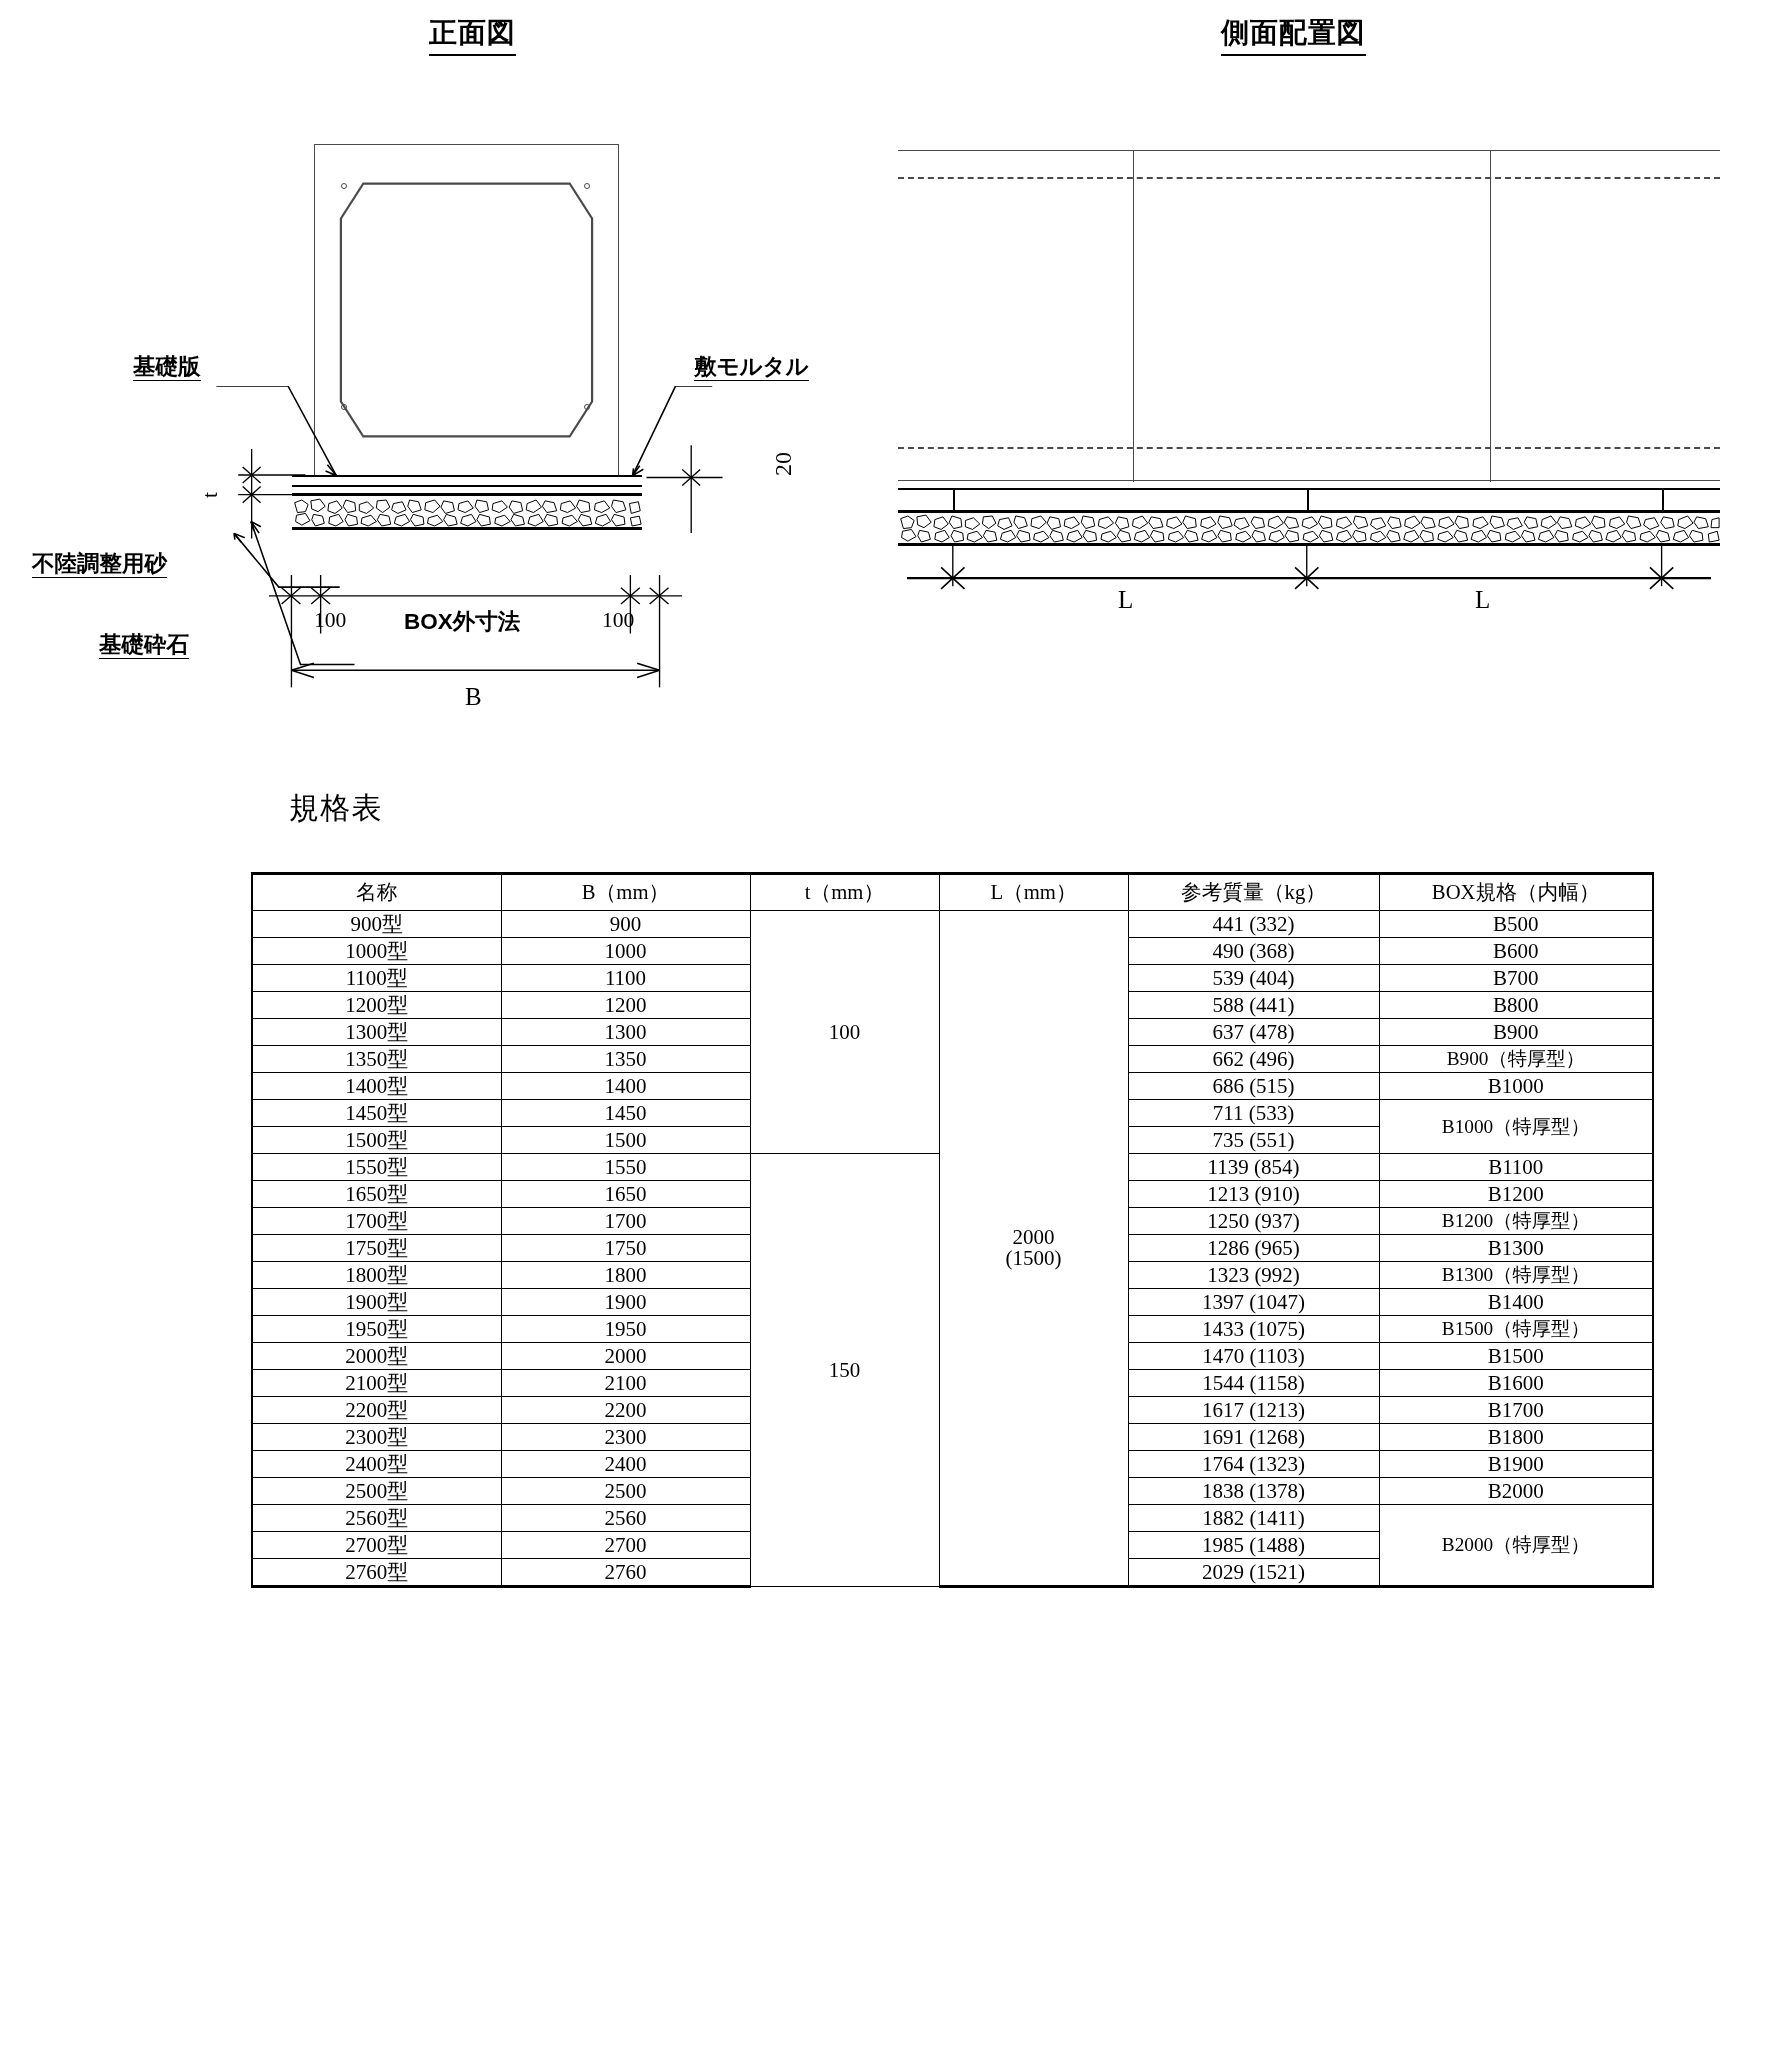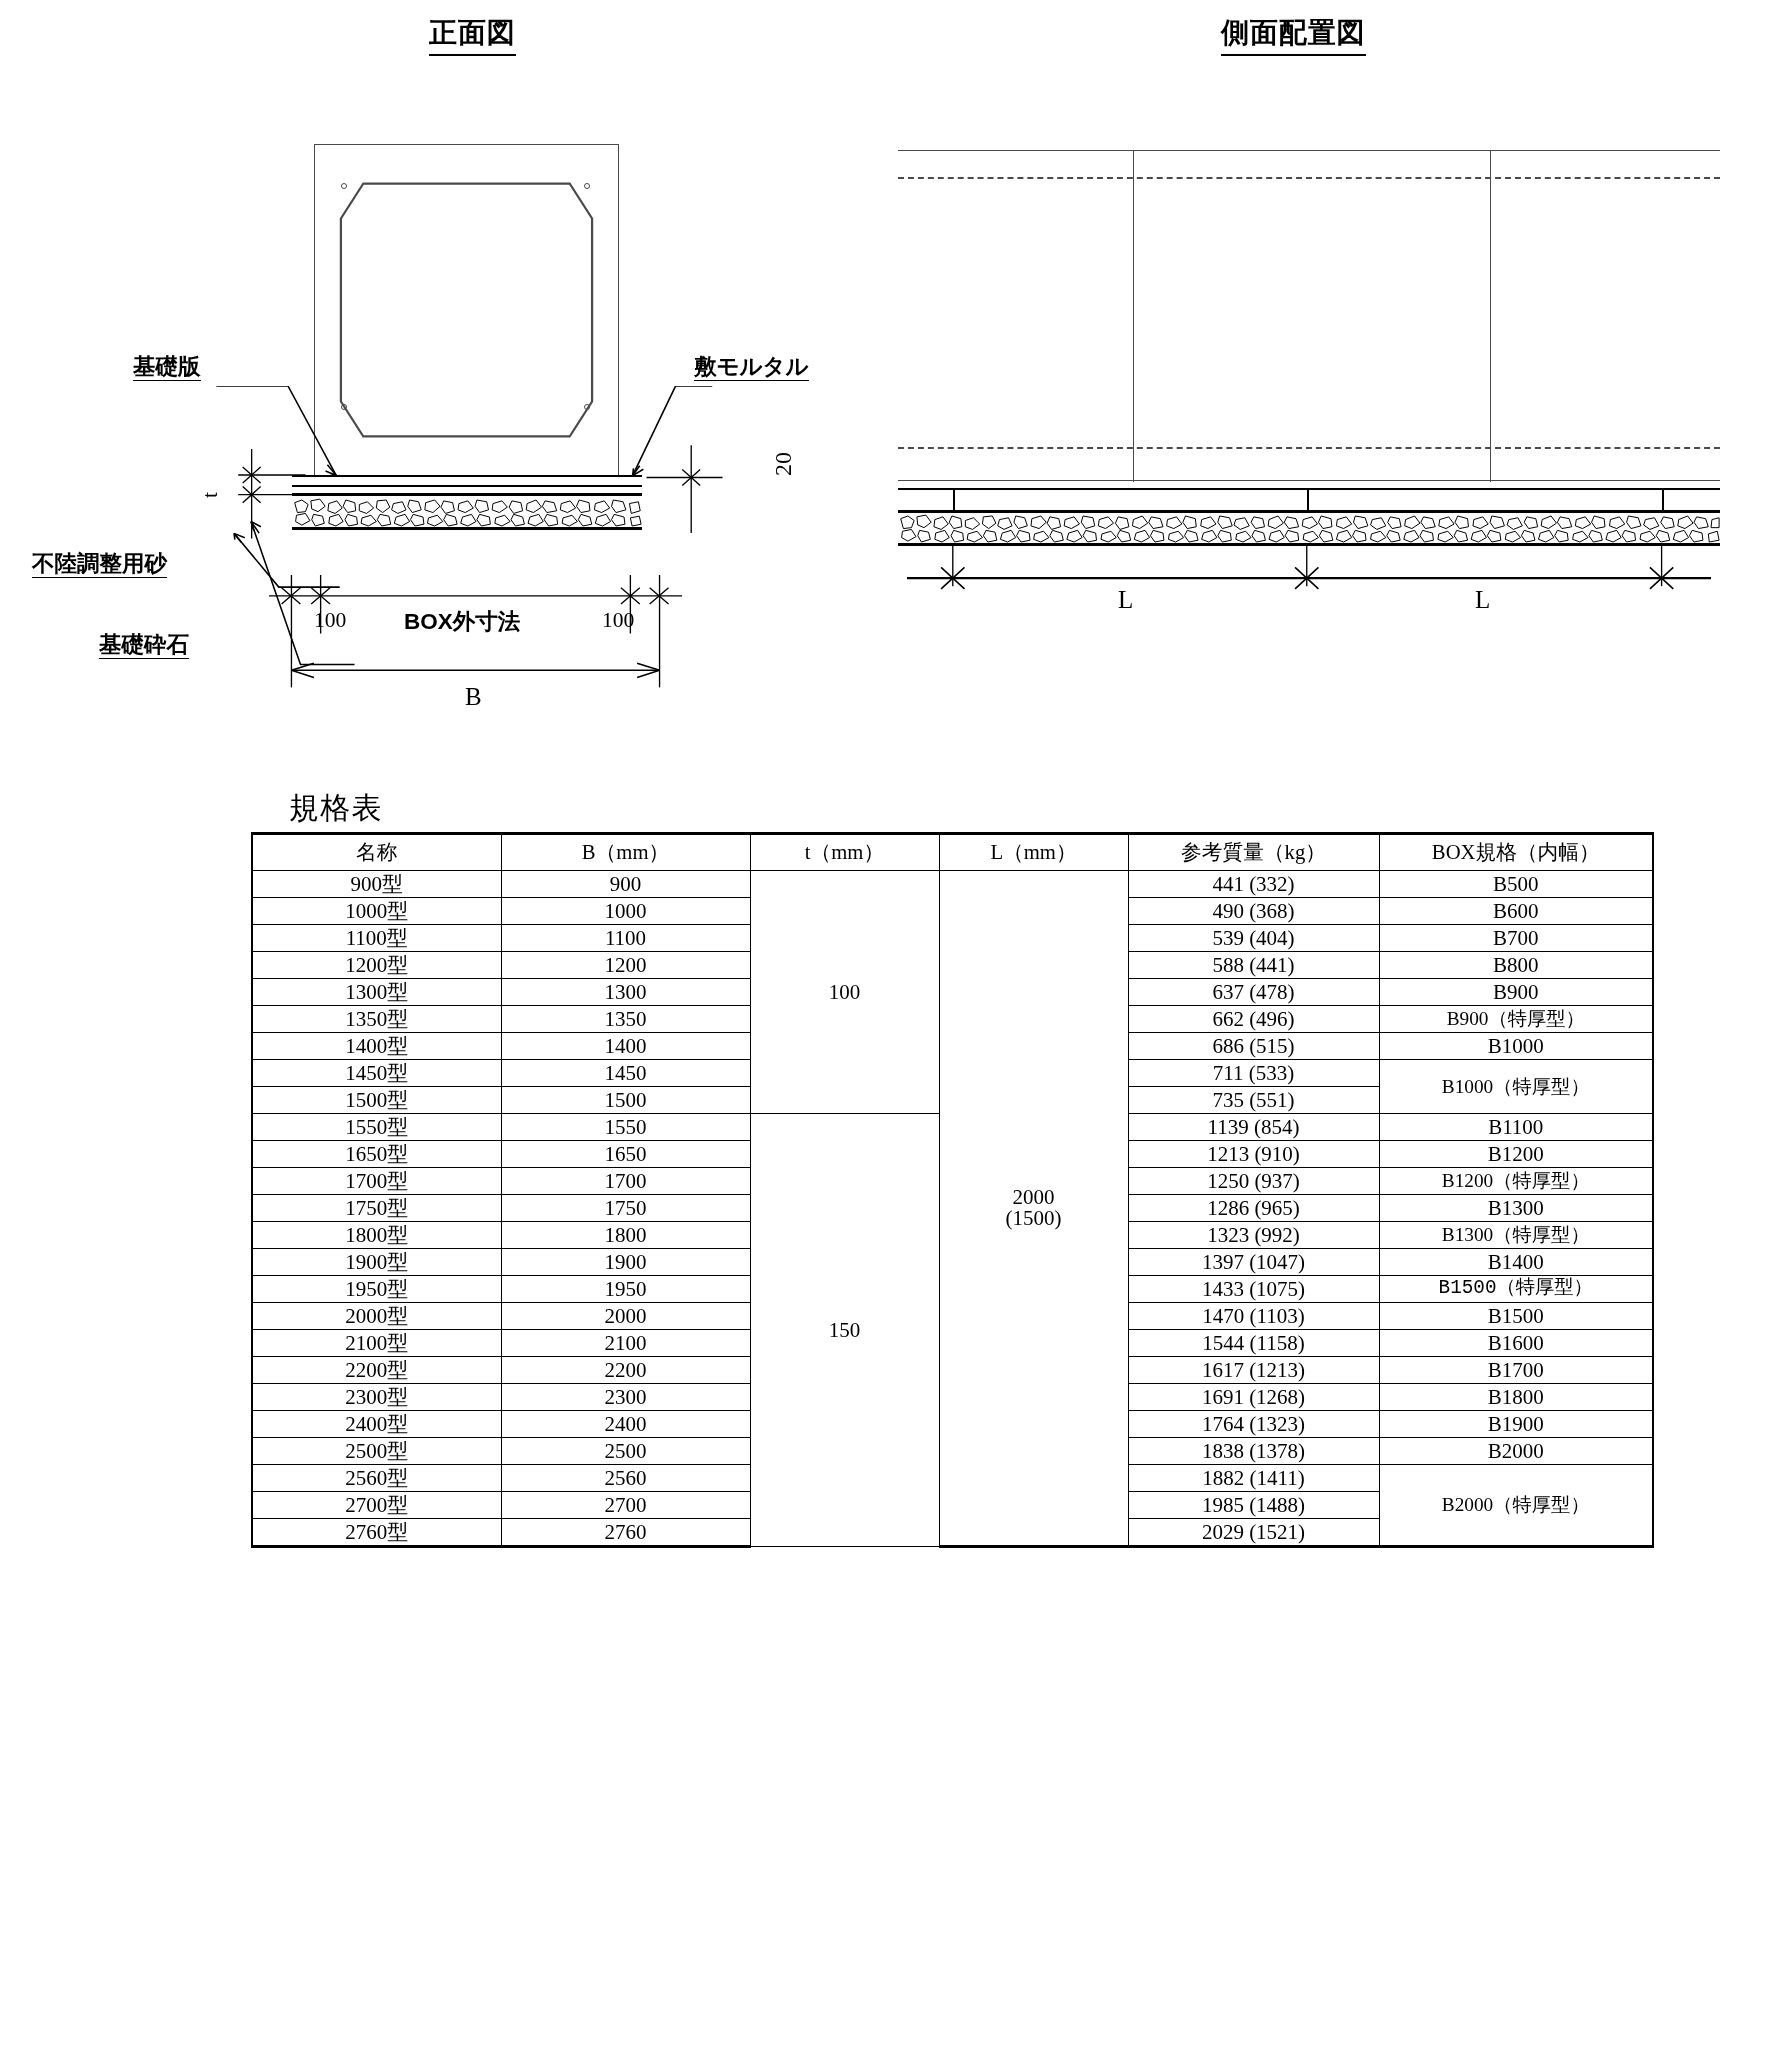--- a/index.html
+++ b/index.html
@@ -32,21 +32,21 @@
   #front-box{border:1.8px solid #4a4a4a;box-sizing:border-box;background:#fff;}
   .hole{position:absolute;width:6.3px;height:6.3px;border:1.8px solid #4a4a4a;
         border-radius:50%;box-sizing:border-box;}
 
   
   .gravel{background:#fff;overflow:hidden;}
 
   
   #spec-title{font-size:30px;font-weight:400;letter-spacing:1.3px;margin-left:20px;}
   table#spec{border-collapse:collapse;table-layout:fixed;
-             font-family:"Liberation Serif","DejaVu Serif",serif;}
+             font-family:"Liberation Serif","DejaVu Serif",serif;margin-top:40px;}
   table#spec td,table#spec th{
       border:1.3px solid #000;text-align:center;vertical-align:middle;
       font-size:21px;font-weight:400;padding:0;line-height:1.0;
       background:#fff;white-space:nowrap;}
   table#spec th{font-size:20.7px;height:35px;}
   table#spec td{height:26px;}
   .b-top{border-top:3.1px solid #000 !important;}
   .b-bot{border-bottom:3.1px solid #000 !important;}
   .b-left{border-left:2.7px solid #000 !important;}
   .b-right{border-right:2.7px solid #000 !important;}
@@ -435,21 +435,21 @@
         <tr>
           <td class="b-left">1900型</td>
           <td>1900</td>
           <td>1397 (1047)</td>
           <td class="b-right">B1400</td>
         </tr>
         <tr>
           <td class="b-left">1950型</td>
           <td>1950</td>
           <td>1433 (1075)</td>
-          <td class="b-right" style="font-size: 19.3px; font-family: Liberation Mono, monospace;">B1500（特厚型）</td>
+          <td class="b-right" style="font-size: 19.3px;">B1500（特厚型）</td>
         </tr>
         <tr>
           <td class="b-left">2000型</td>
           <td>2000</td>
           <td>1470 (1103)</td>
           <td class="b-right">B1500</td>
         </tr>
         <tr>
           <td class="b-left">2100型</td>
           <td>2100</td>

